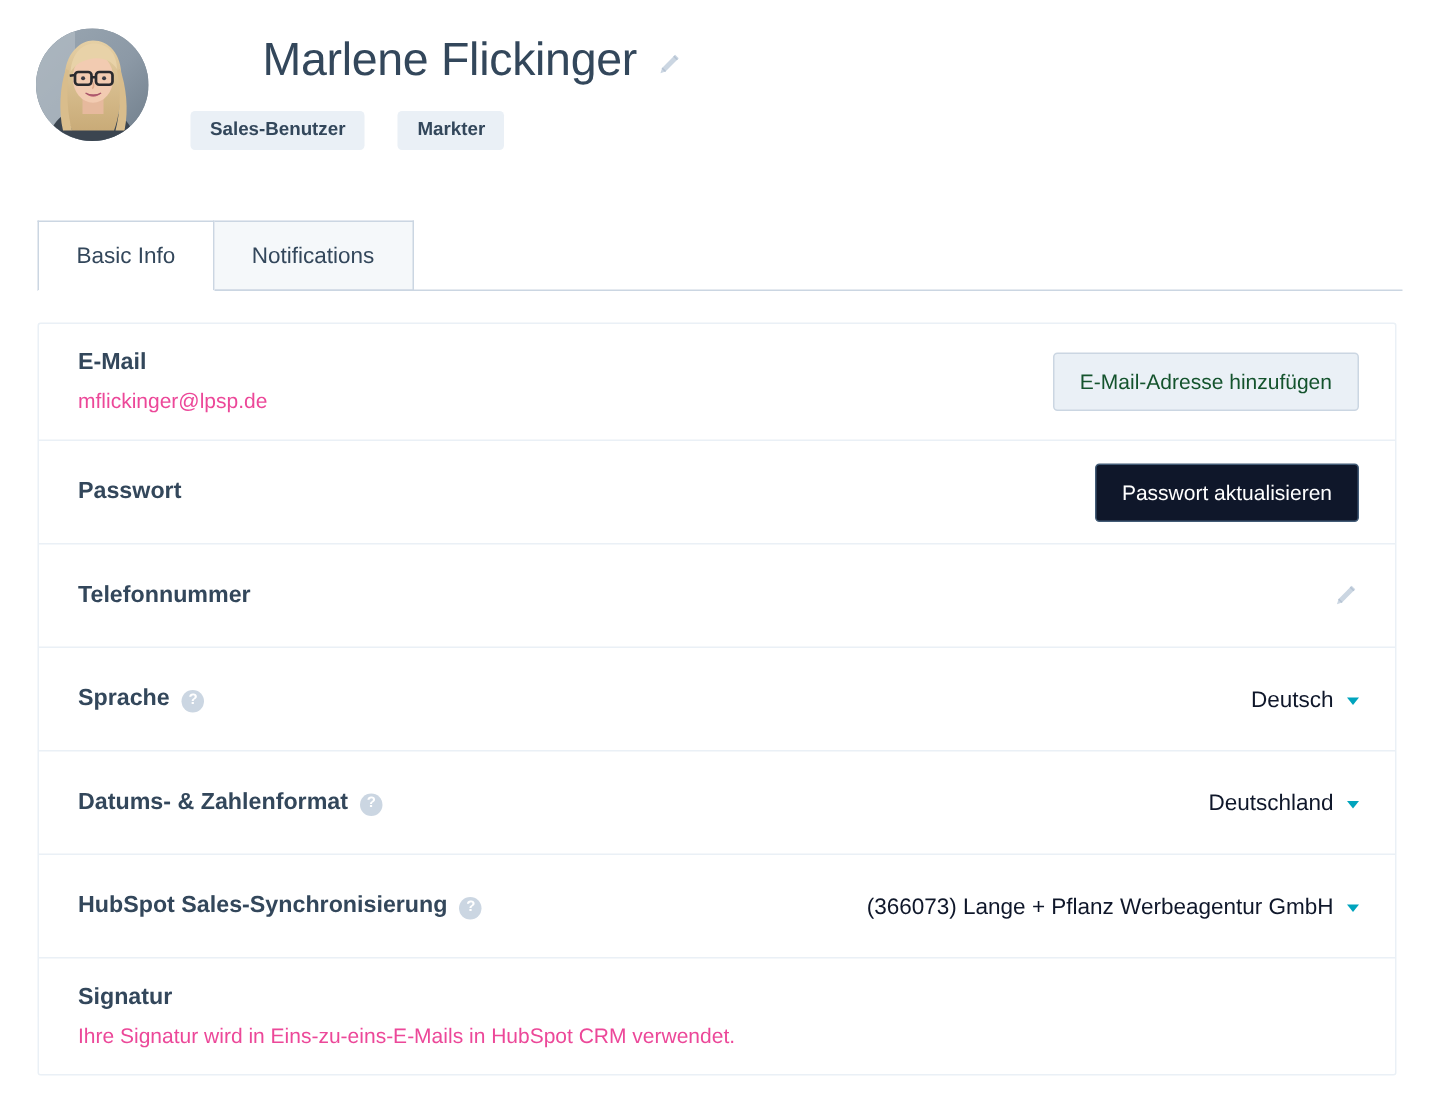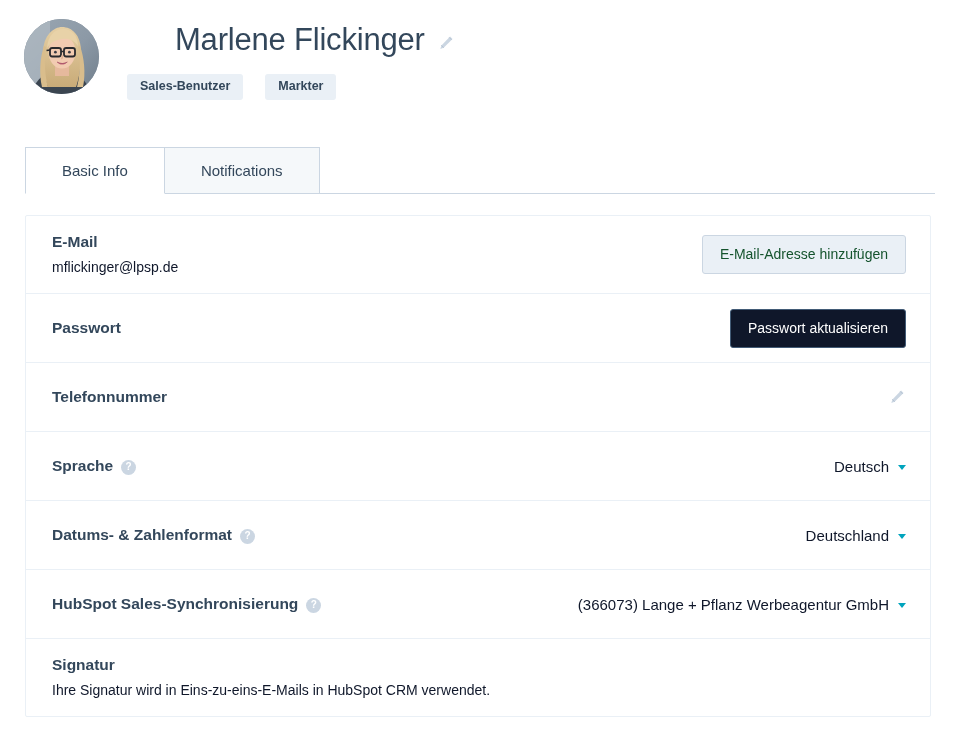--- a/index.html
+++ b/index.html
@@ -104,21 +104,21 @@
     display: flex;
     align-items: flex-end;
     height: 47px;
   }
   .tab {
     position: relative;
     height: 47px;
     display: flex;
     align-items: center;
     justify-content: center;
-    padding: 0 36px;
+    padding: 0 25px;
     font-size: 15px;
     color: #33475b;
     background: #f5f8fa;
     border: 1px solid #cbd6e2;
     border-bottom: 1px solid #cbd6e2;
     border-left-width: 0;
     cursor: pointer;
     white-space: nowrap;
     text-align: right;
   }
@@ -173,21 +173,21 @@
   }
   .row-title {
     font-size: 15.5px;
     font-weight: bold;
     color: #33475b;
     line-height: 20px;
     white-space: nowrap;
   }
   .row-sub {
     font-size: 14px;
-    color: #0f172a;
+    color: #ec4899;
     line-height: 19px;
     font-weight: 400;
   }
 
   .help-icon {
     display: inline-flex;
     align-items: center;
     justify-content: center;
     width: 15px;
     height: 15px;

